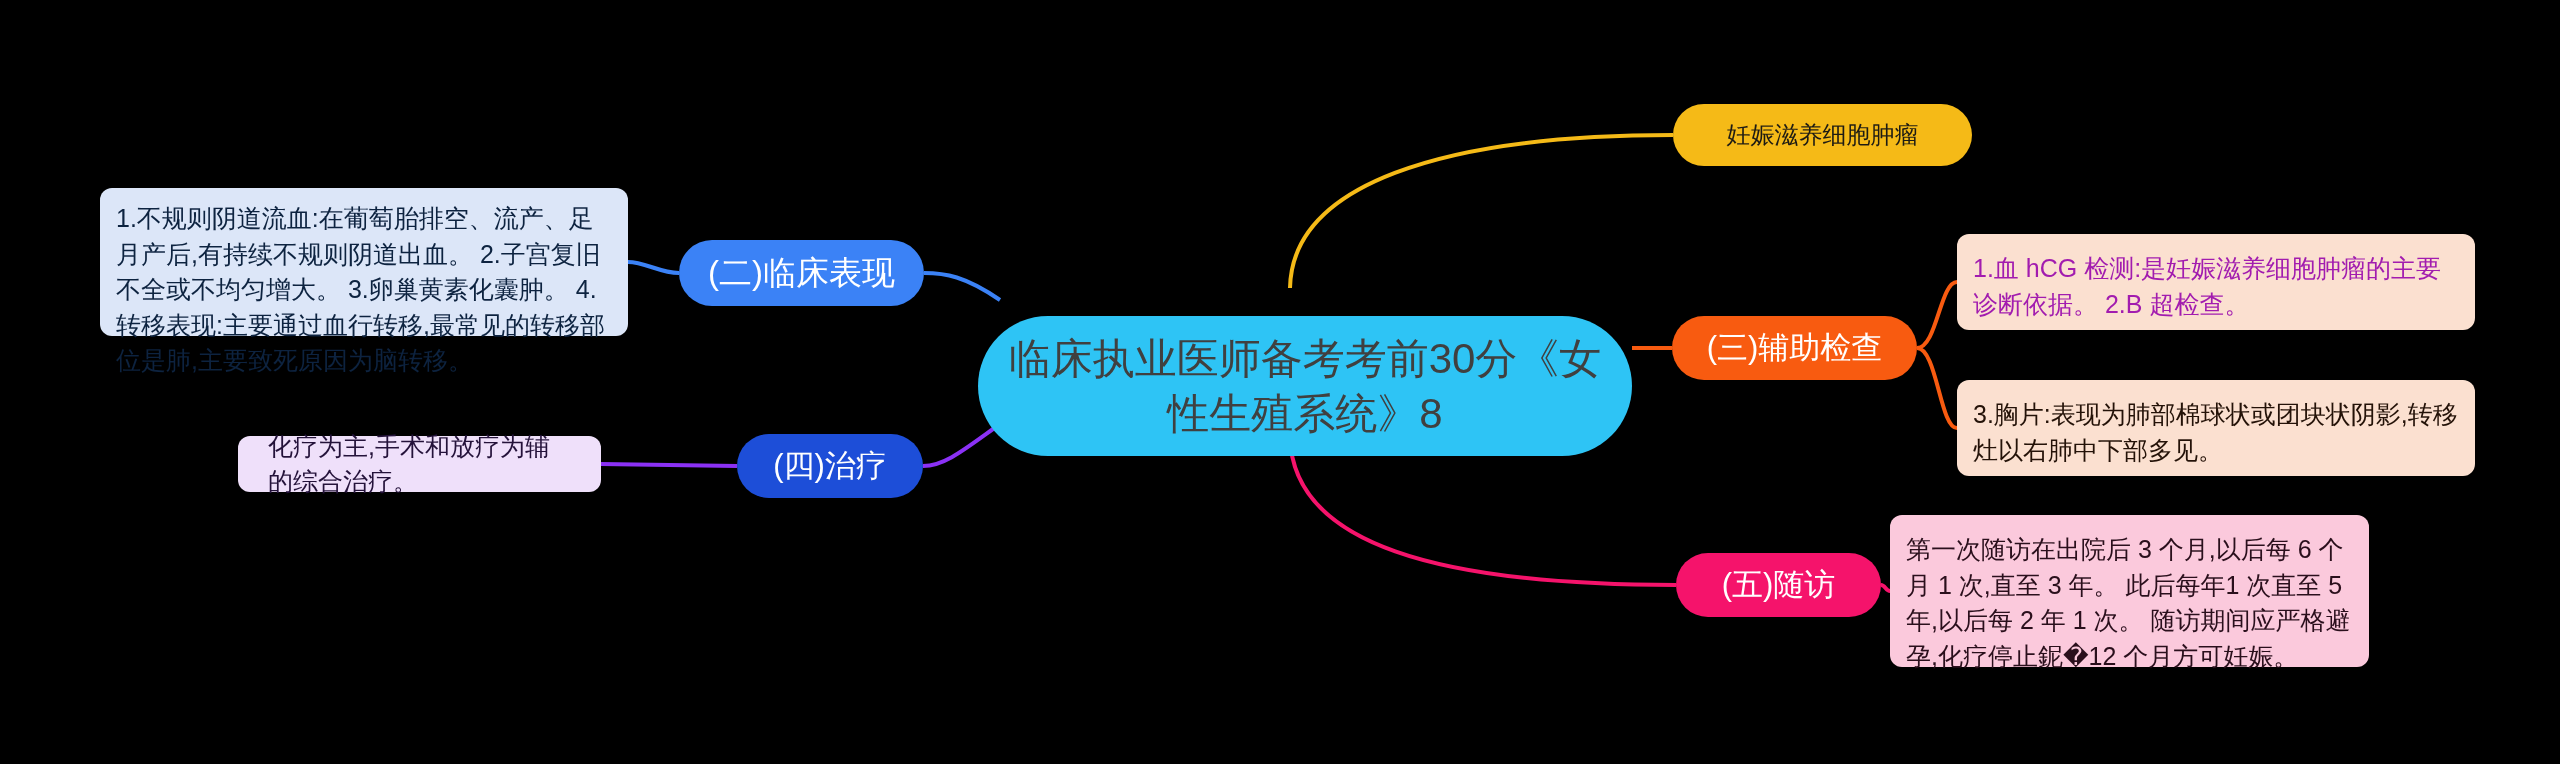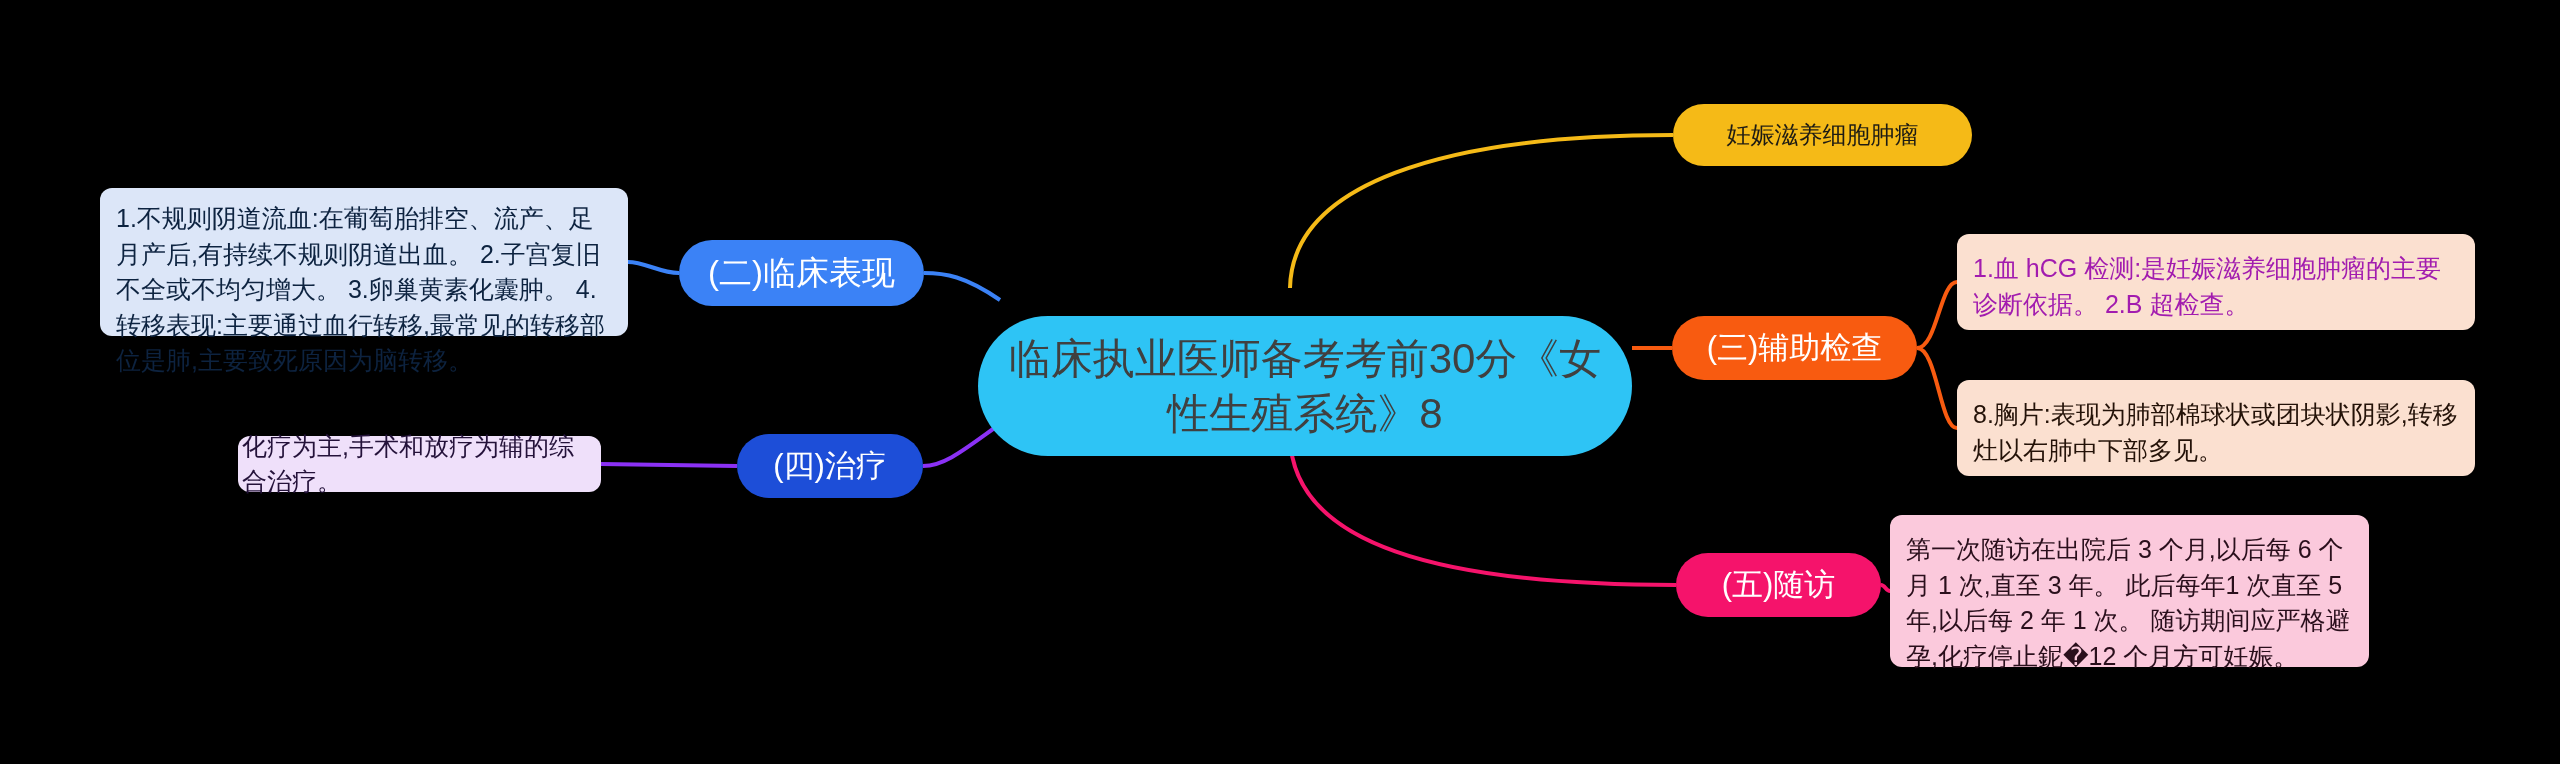--- a/index.html
+++ b/index.html
@@ -132,21 +132,21 @@
   }
   .card-treatment {
     left: 238px;
     top: 436px;
     width: 363px;
     height: 56px;
     background: #EFE0FA;
     color: #24123a;
     display: flex;
     align-items: center;
-    padding: 0 4px;
+    padding: 0 30px;
   }
   .card-aux1 {
     left: 1957px;
     top: 234px;
     width: 518px;
     height: 96px;
     background: #FBE0D0;
     color: #a21caf;
   }
   .card-aux2 {
@@ -207,17 +207,17 @@
   </div>
 
   <div class="node pill-tumor">妊娠滋养细胞肿瘤</div>
 
   <div class="node pill-followup">(五)随访</div>
 
   <div class="node pill-aux">(三)辅助检查</div>
 
   <div class="card card-aux1">1.血 hCG 检测:是妊娠滋养细胞肿瘤的主要诊断依据。 2.B 超检查。</div>
 
-  <div class="card card-aux2">8.胸片:表现为肺部棉球状或团块状阴影,转移灶以右肺中下部多见。</div>
+  <div class="card card-aux2">3.胸片:表现为肺部棉球状或团块状阴影,转移灶以右肺中下部多见。</div>
 
   <div class="card card-followup">第一次随访在出院后 3 个月,以后每 6 个月 1 次,直至 3 年。 此后每年1 次直至 5 年,以后每 2 年 1 次。 随访期间应严格避孕,化疗停止鈮�12 个月方可妊娠。</div>
 
 </div>
 
 </body></html>

